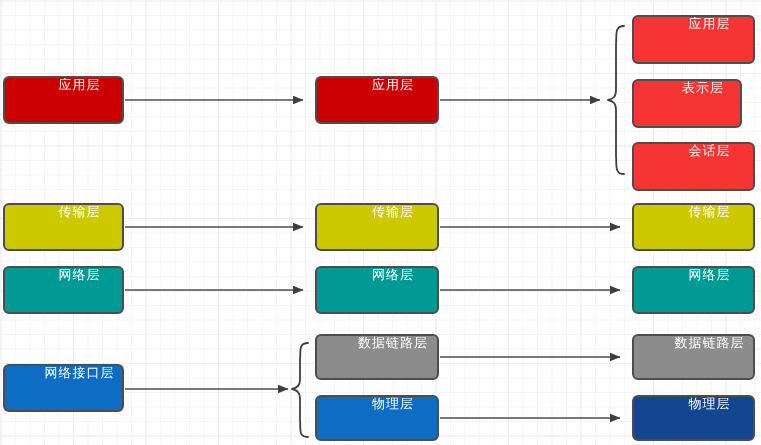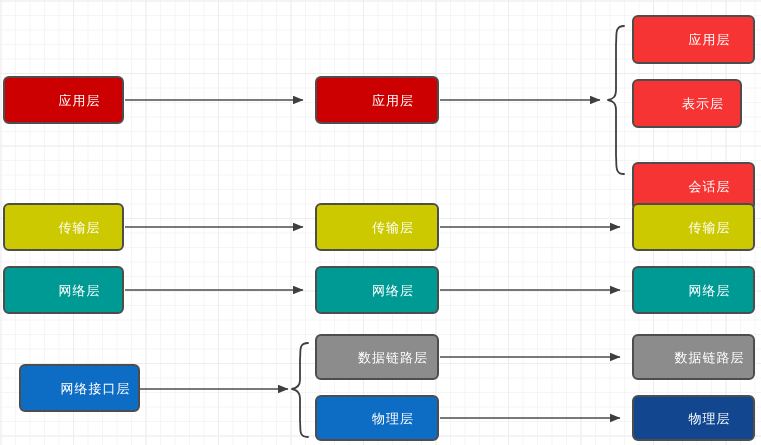--- a/index.html
+++ b/index.html
@@ -25,21 +25,21 @@
       14.5px 14.5px;
     background-position: 0.5px 0.5px, 0.5px 0.5px, 0.5px 0.5px, 0.5px 0.5px;
     font-family: "DejaVu Sans", "Liberation Sans", sans-serif;
   }
   .node {
     position: absolute;
     box-sizing: border-box;
     border: 2px solid #4d4d4d;
     border-radius: 6px;
     display: flex;
-    align-items: center;
+    align-items: flex-start;
     justify-content: center;
     color: #ffffff;
     font-size: 13px;
     letter-spacing: 1px;
     line-height: 1;
     text-align: center;
     user-select: none;
     padding-left: 32px;
   }
   svg.overlay {
@@ -108,21 +108,21 @@
 
   <div class="node" style="left: 3px; top: 76px; width: 121px; height: 48px; background: rgb(204, 0, 0); border-color: rgb(77, 77, 77);">
     <span>应用层</span>
   </div>
   <div class="node" style="left: 3px; top: 203px; width: 121px; height: 48px; background: rgb(204, 201, 0); border-color: rgb(77, 77, 77);">
     <span>传输层</span>
   </div>
   <div class="node" style="left: 3px; top: 266px; width: 121px; height: 48px; background: rgb(0, 154, 149); border-color: rgb(77, 77, 77);">
     <span>网络层</span>
   </div>
-  <div class="node" style="left: 3px; top: 364px; width: 121px; height: 48px; background: rgb(13, 108, 196); border-color: rgb(77, 77, 77); margin-left: 16px;">
+  <div class="node" style="left: 3px; top: 364px; width: 121px; height: 48px; background: rgb(13, 108, 196); border-color: rgb(77, 77, 77);">
     <span>网络接口层</span>
   </div>
 
   <div class="node" style="left: 315px; top: 76px; width: 124px; height: 48px; background: rgb(204, 0, 0); border-color: rgb(77, 77, 77);">
     <span>应用层</span>
   </div>
   <div class="node" style="left: 315px; top: 203px; width: 124px; height: 48px; background: rgb(204, 201, 0); border-color: rgb(77, 77, 77);">
     <span>传输层</span>
   </div>
   <div class="node" style="left: 315px; top: 266px; width: 124px; height: 48px; background: rgb(0, 154, 149); border-color: rgb(77, 77, 77);">
@@ -134,21 +134,21 @@
   <div class="node" style="left: 315px; top: 395px; width: 124px; height: 46px; background: rgb(13, 108, 196); border-color: rgb(77, 77, 77);">
     <span>物理层</span>
   </div>
 
   <div class="node" style="left: 632px; top: 15px; width: 123px; height: 49px; background: rgb(247, 52, 52); border-color: rgb(77, 77, 77);">
     <span>应用层</span>
   </div>
   <div class="node" style="left: 632px; top: 79px; width: 110px; height: 49px; background: rgb(247, 52, 52); border-color: rgb(77, 77, 77);">
     <span>表示层</span>
   </div>
-  <div class="node" style="left: 632px; top: 142px; width: 123px; height: 49px; background: rgb(247, 52, 52); border-color: rgb(77, 77, 77); margin-top: 20px;">
+  <div class="node" style="left: 632px; top: 142px; width: 123px; height: 49px; background: rgb(247, 52, 52); border-color: rgb(77, 77, 77);">
     <span>会话层</span>
   </div>
   <div class="node" style="left: 632px; top: 203px; width: 123px; height: 48px; background: rgb(204, 201, 0); border-color: rgb(77, 77, 77);">
     <span>传输层</span>
   </div>
   <div class="node" style="left: 632px; top: 266px; width: 123px; height: 48px; background: rgb(0, 154, 149); border-color: rgb(77, 77, 77);">
     <span>网络层</span>
   </div>
   <div class="node" style="left: 632px; top: 334px; width: 123px; height: 46px; background: rgb(140, 140, 140); border-color: rgb(77, 77, 77);">
     <span>数据链路层</span>

